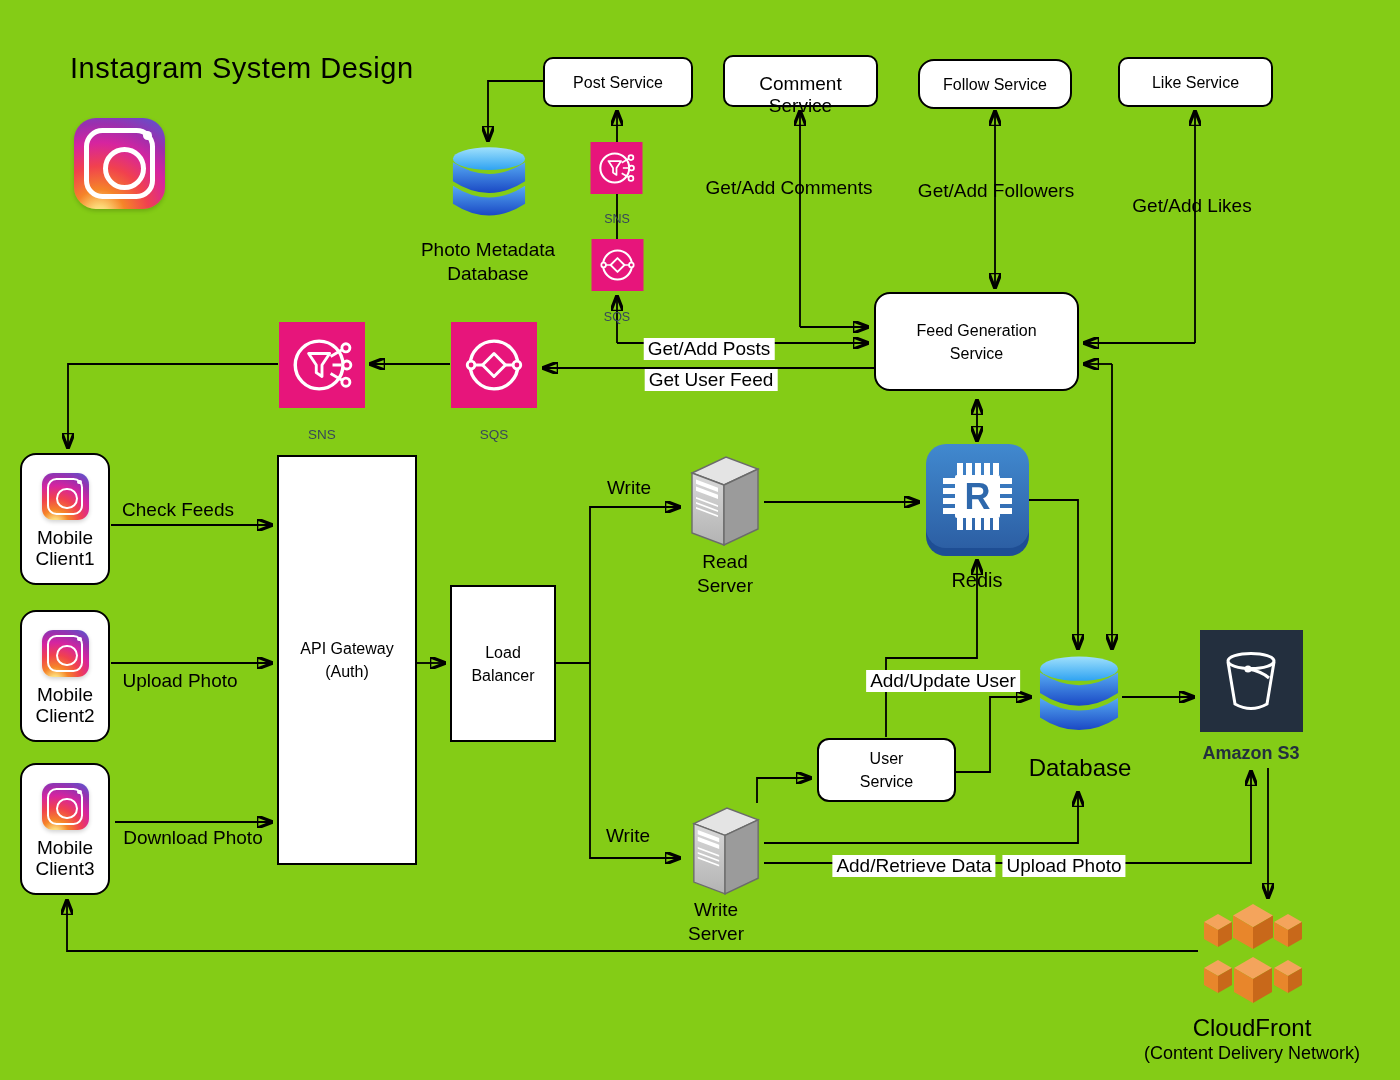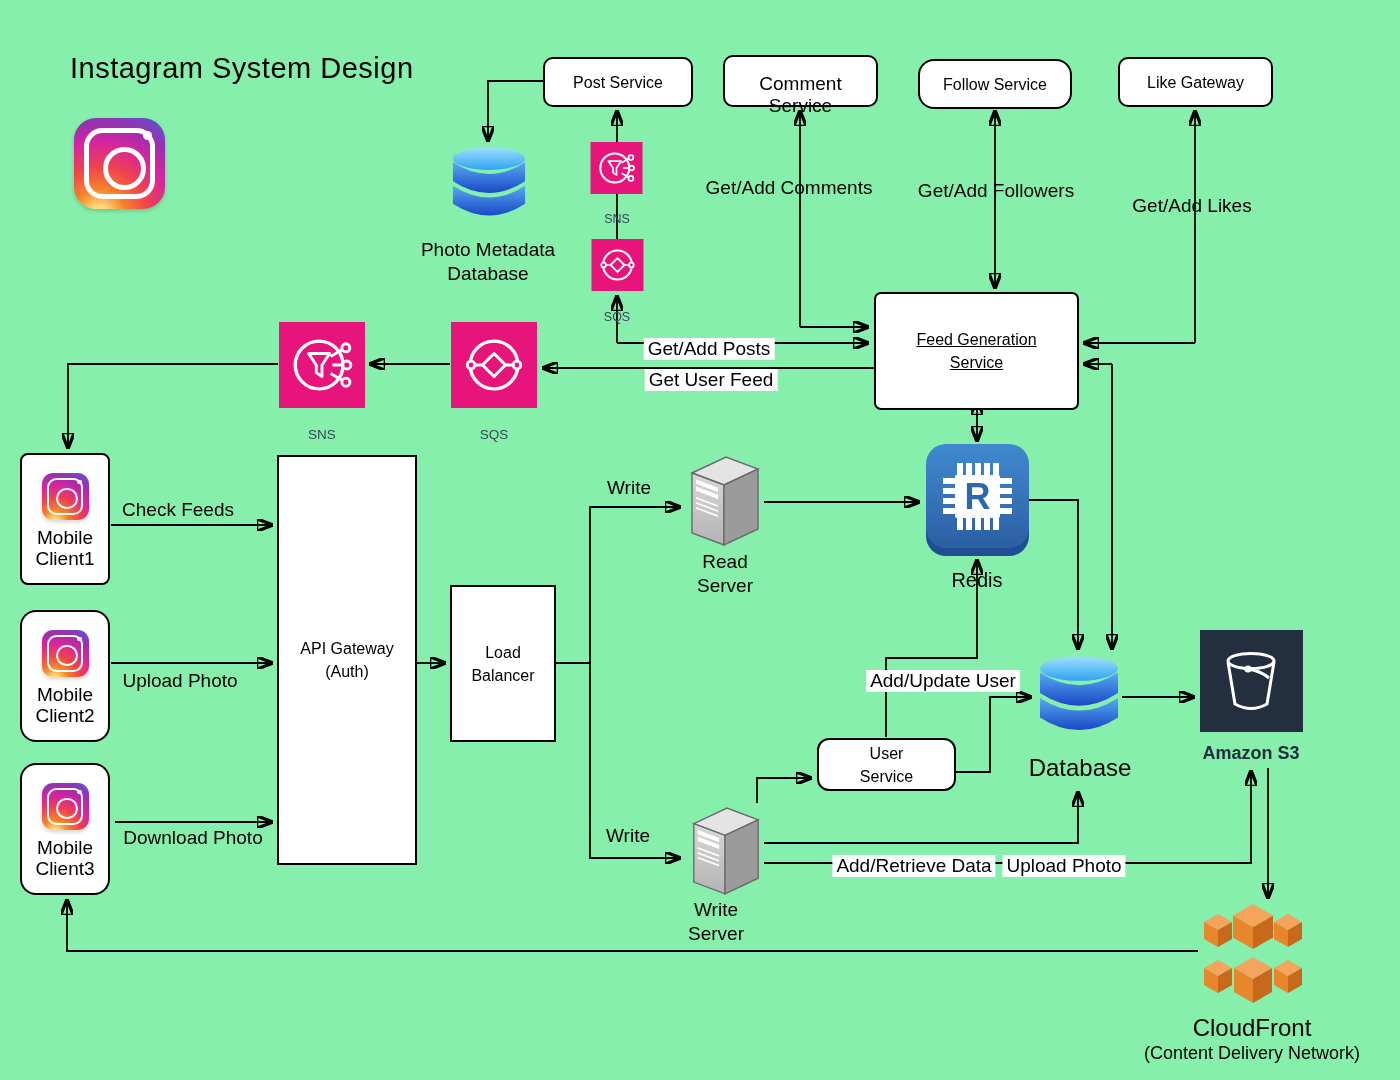--- a/index.html
+++ b/index.html
@@ -1,16 +1,16 @@
 <!DOCTYPE html>
 <html><head>
 <meta charset="utf-8">
 <style>
   html,body{margin:0;padding:0;background:#fff;}
-  .canvas{position:relative;width:1400px;height:1080px;background:#86efac;overflow:hidden;
+  .canvas{position:relative;width:1400px;height:1080px;background:#84cc16;overflow:hidden;
           font-family:"Liberation Sans", sans-serif;color:#000;}
   .edges{position:absolute;left:0;top:0;width:1400px;height:1080px;}
   .edges path{stroke:#000;stroke-width:1.8;fill:none;}
   .abs{position:absolute;}
   .title{position:absolute;font-size:29px;font-weight:500;letter-spacing:.5px;}
   .box{position:absolute;background:#fff;border:2px solid #000;display:flex;align-items:center;
        justify-content:center;text-align:center;font-size:16px;line-height:23px;box-sizing:border-box;}
   .client{flex-direction:column;gap:7px;padding-top:4px;font-size:19px;line-height:21px;}
   .cap{position:absolute;transform:translate(-50%,-50%);font-size:24px;white-space:nowrap;text-align:center;}
   .capw{position:absolute;transform:translateX(-50%);font-size:19px;line-height:24px;text-align:center;}
@@ -202,36 +202,36 @@
 <div class="box" style="left:543px;top:57px;width:150px;height:50px;border-radius:10px;">
   <span>Post Service</span>
     </div>
 <div class="box" style="left:723px;top:55px;width:155px;height:52px;border-radius:10px;font-size:19px;line-height:22px;">
   <span style="width:100px;margin-top:28px;">Comment Service</span>
     </div>
 <div class="box" style="left:918px;top:59px;width:154px;height:50px;border-radius:16px;">
   <span>Follow Service</span>
     </div>
 <div class="box" style="left:1118px;top:57px;width:155px;height:50px;border-radius:10px;">
-  <span>Like Gateway</span>
-    </div>
-<div class="box" style="left:874px;top:292px;width:205px;height:118px;border-radius:7px;text-decoration:underline;">
+  <span>Like Service</span>
+    </div>
+<div class="box" style="left:874px;top:292px;width:205px;height:99px;border-radius:16px;">
   <span style="width:165px;">Feed Generation Service</span>
     </div>
 <div class="box" style="left:277px;top:455px;width:140px;height:410px;border-radius:0;">
   <span style="width:95px;">API Gateway (Auth)</span>
     </div>
 <div class="box" style="left:450px;top:585px;width:106px;height:157px;border-radius:0;">
   <span style="width:88px;">Load Balancer</span>
     </div>
-<div class="box" style="left:817px;top:738px;width:139px;height:53px;border-radius:12px;">
+<div class="box" style="left:817px;top:738px;width:139px;height:64px;border-radius:12px;">
   <span style="width:72px;">User Service</span>
     </div>
 
-<div class="box client" style="left:20px;top:453px;width:90px;height:132px;border-radius:8px;">
+<div class="box client" style="left:20px;top:453px;width:90px;height:132px;border-radius:16px;">
   <div class="insta" style="font-size:47px;">
         <span class="dot"></span>
       </div>
   <span style="width:70px;">Mobile Client1</span>
     </div>
 <div class="box client" style="left:20px;top:610px;width:90px;height:132px;border-radius:16px;">
   <div class="insta" style="font-size:47px;">
         <span class="dot"></span>
       </div>
   <span style="width:70px;">Mobile Client2</span>

